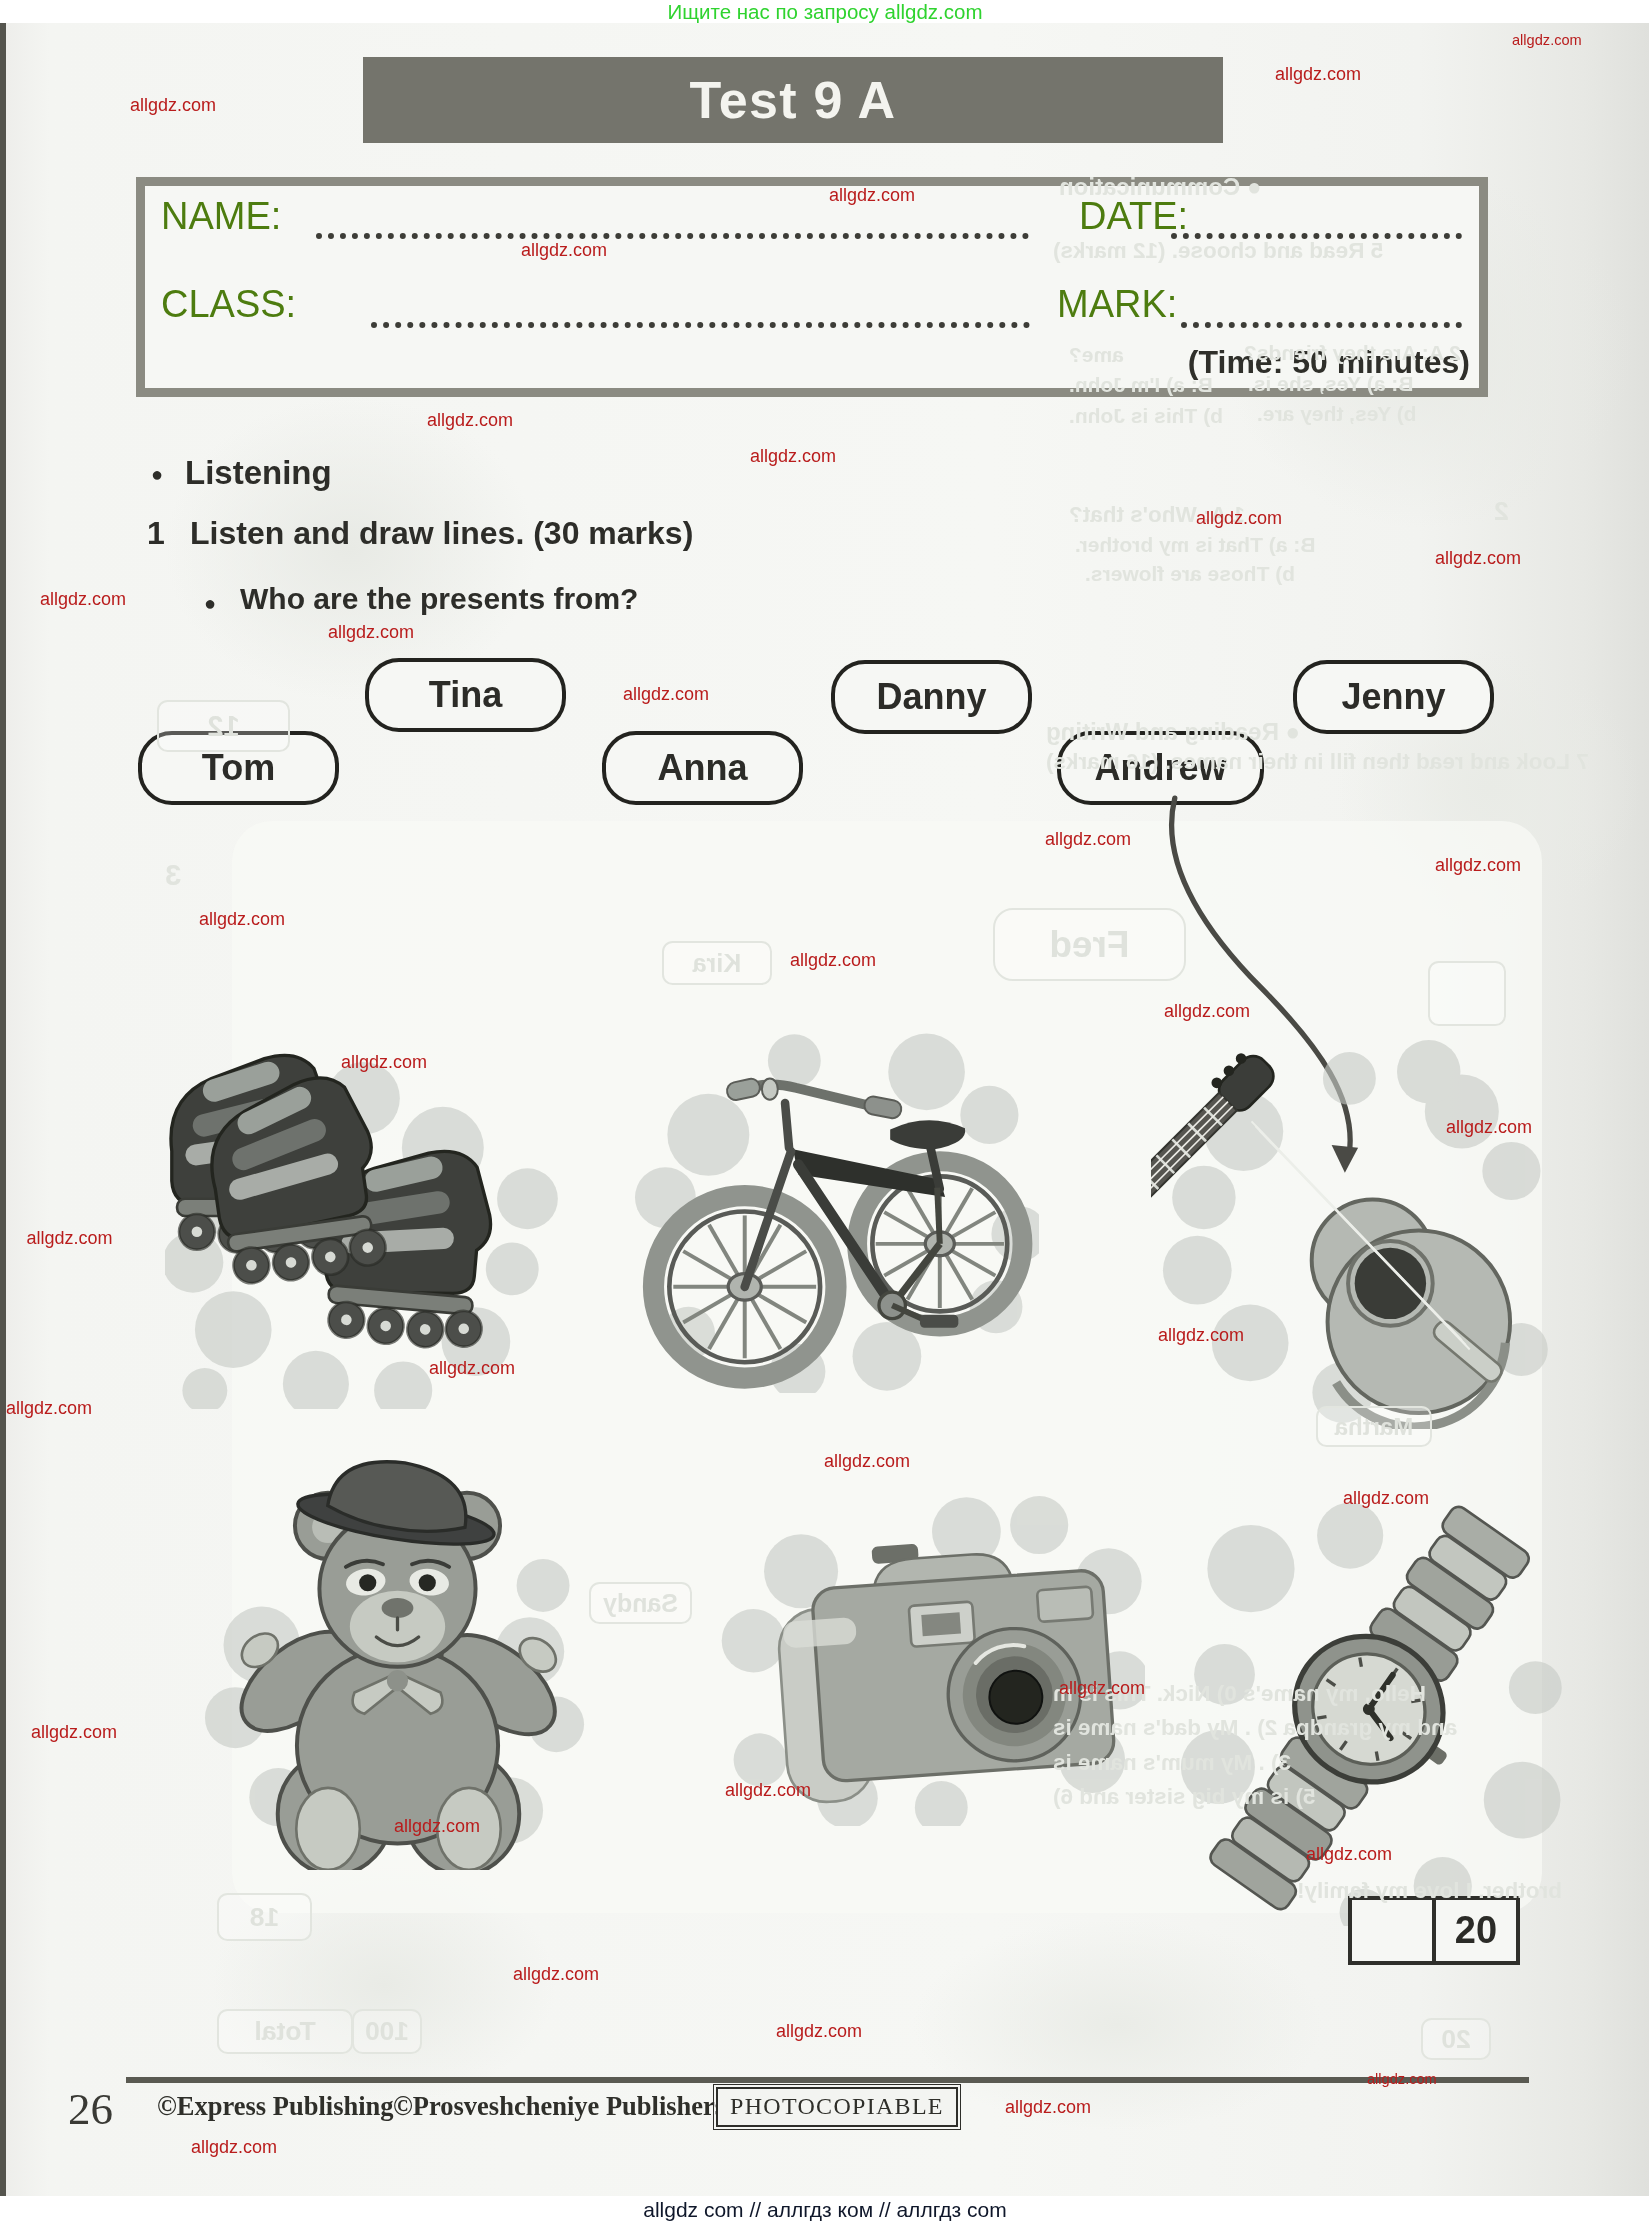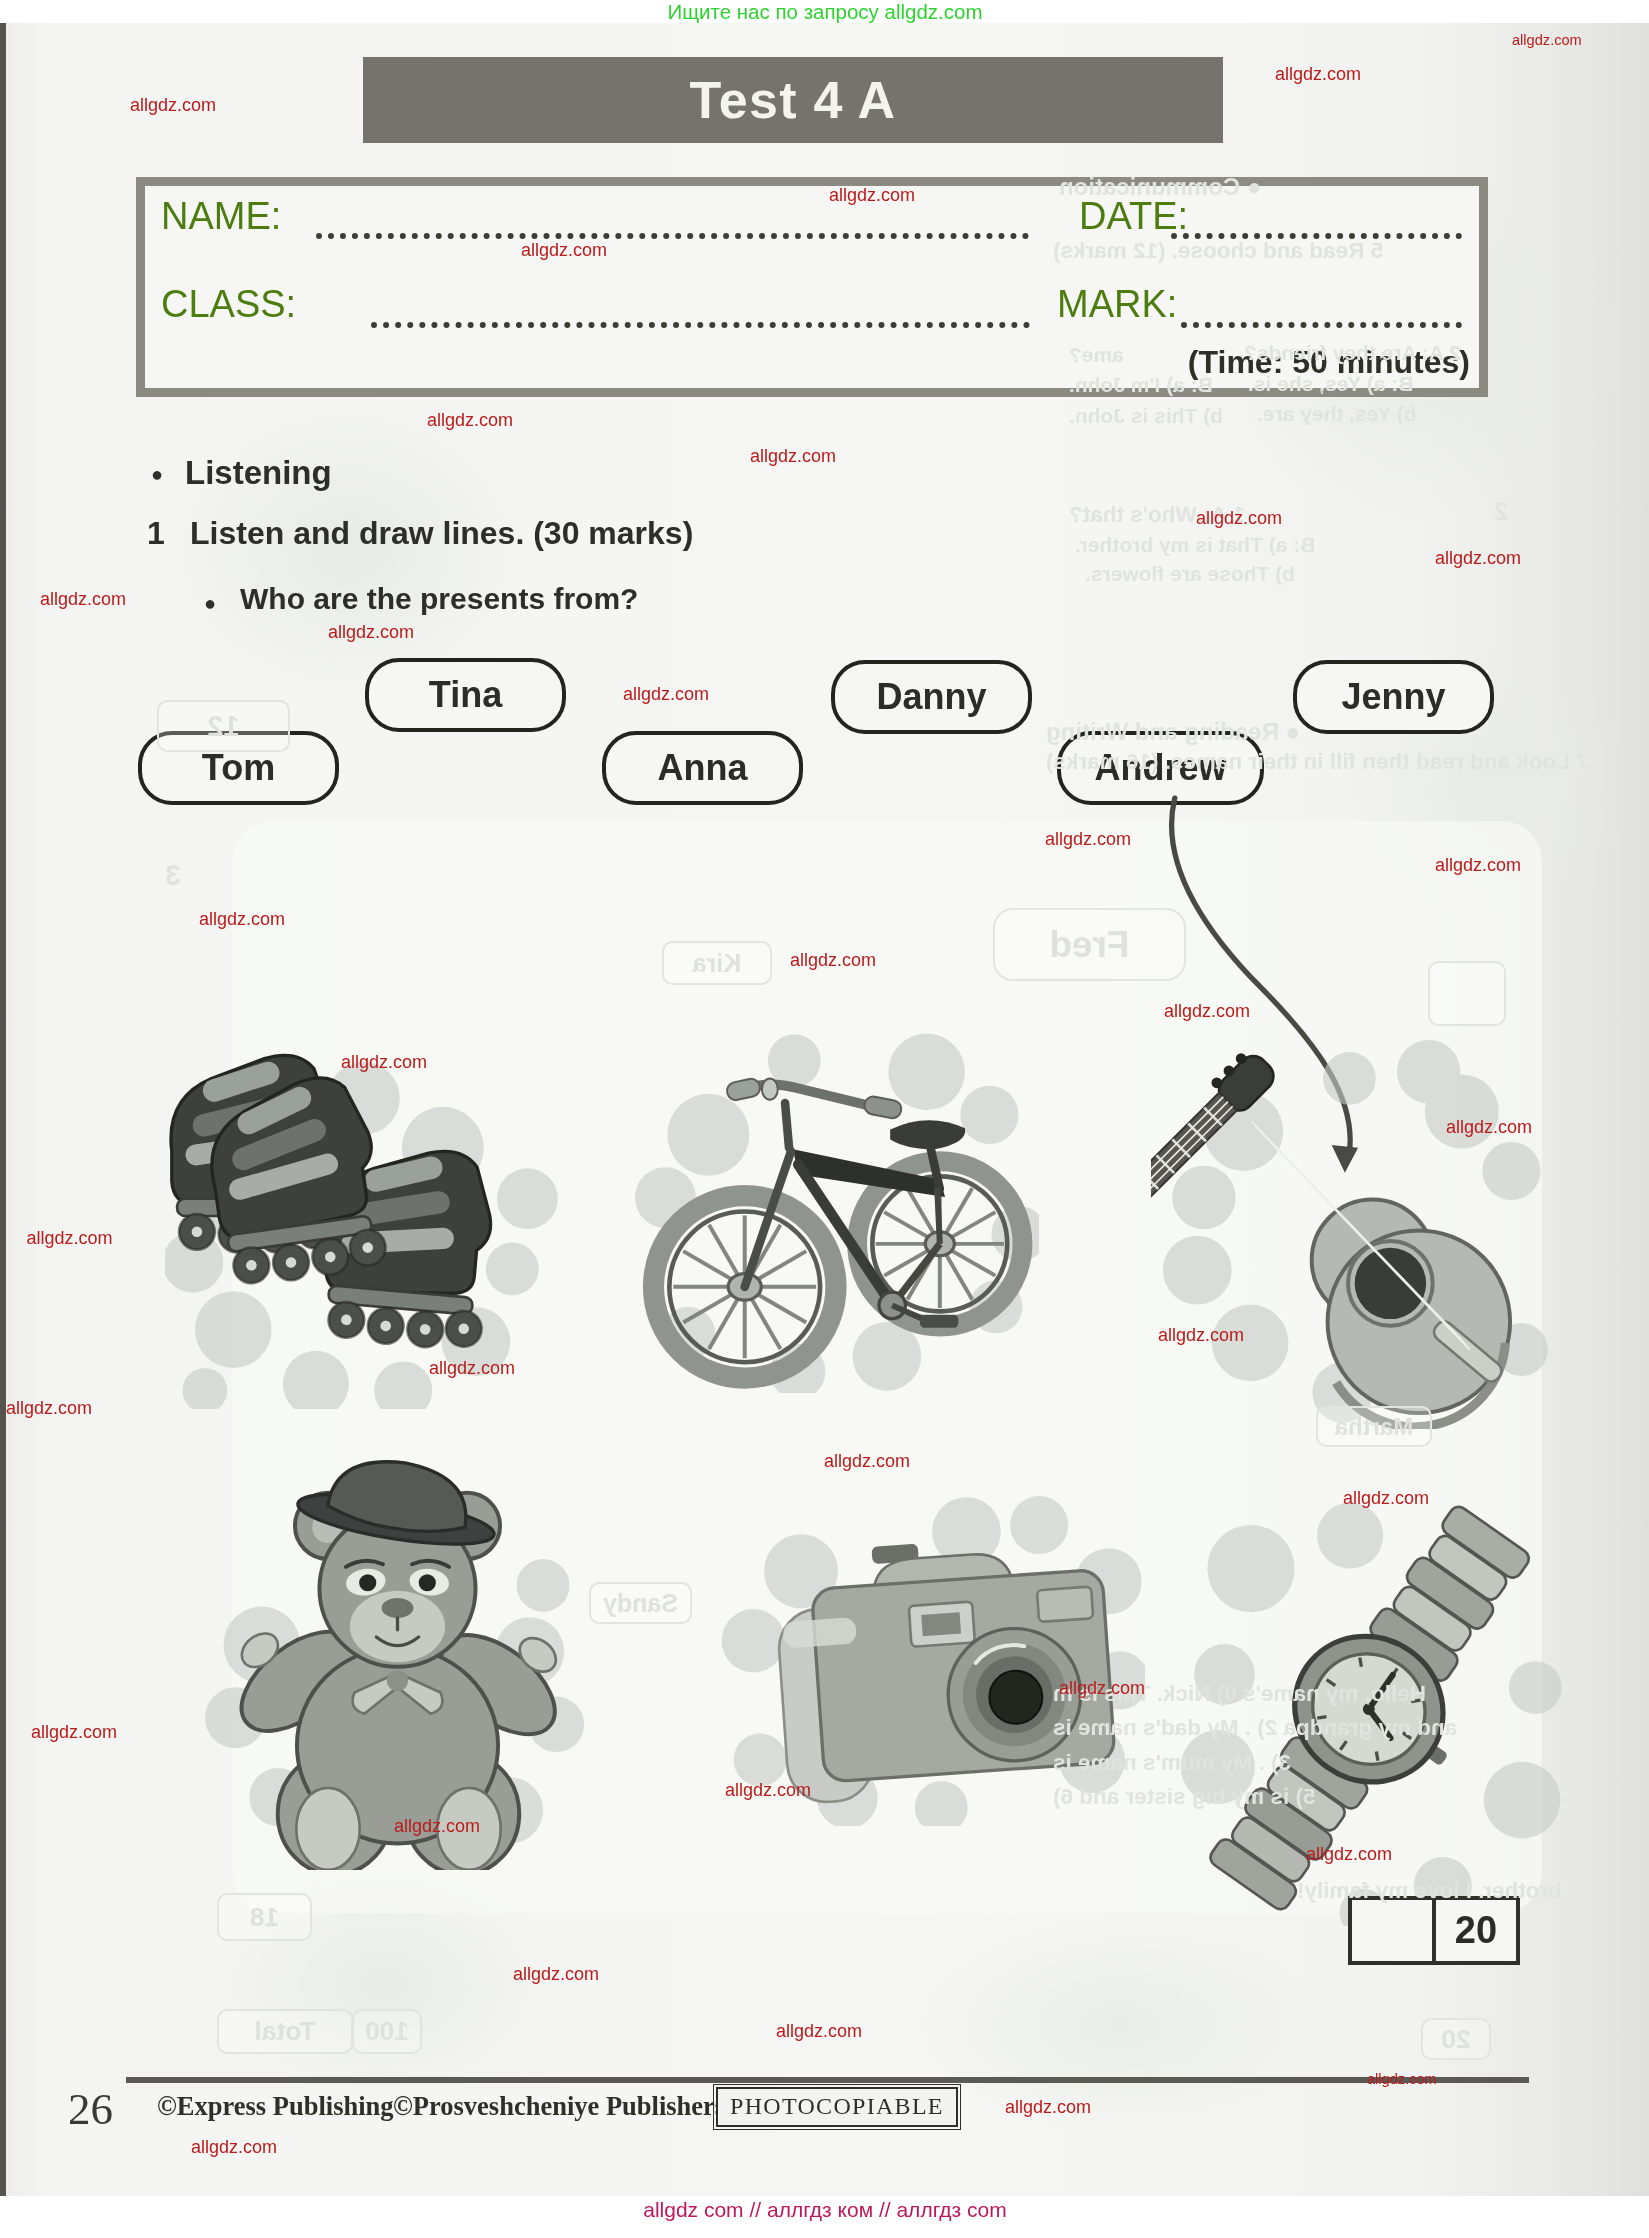--- a/index.html
+++ b/index.html
@@ -49,24 +49,24 @@
   <div class="scan"></div>
   <div class="left-edge"></div>
 
   <div class="blob" style="left:165px;top:397px;width:371px;height:304px;background:radial-gradient(closest-side,#e8eae5,rgba(232,234,229,0));"></div>
   <div class="blob" style="left:1224px;top:172px;width:410px;height:357px;background:radial-gradient(closest-side,#e8eae5,rgba(232,234,229,0));"></div>
   <div class="blob" style="left:1337px;top:649px;width:304px;height:278px;background:radial-gradient(closest-side,#e9ebe6,rgba(233,235,230,0));"></div>
   <div class="blob" style="left:212px;top:1866px;width:344px;height:238px;background:radial-gradient(closest-side,#e9ebe6,rgba(233,235,230,0));"></div>
   <div class="blob" style="left:913px;top:1919px;width:410px;height:212px;background:radial-gradient(closest-side,#eaece7,rgba(234,236,231,0));"></div>
 
   <div class="promo-top" style="color:#2fd32f">Ищите нас по запросу allgdz.com</div>
-  <div class="promo-bottom" style="color:#be185d">allgdz com  //  аллгдз ком  //  аллгдз com</div>
+  <div class="promo-bottom" style="color:#0f172a">allgdz com  //  аллгдз ком  //  аллгдз com</div>
 
   <div class="header-bar">
-    <div class="t">Test 4 A</div>
+    <div class="t">Test 9 A</div>
   </div>
 
   <div class="infobox"></div>
   <div class="biglabel" style="left:161px;top:195px;">NAME:</div>
   <div class="dotline" style="left:316px;top:233px;width:713px;"></div>
   <div class="biglabel" style="left:1079px;top:195px;">DATE:</div>
   <div class="dotline" style="left:1171px;top:233px;width:291px;"></div>
   <div class="biglabel" style="left:161px;top:283px;">CLASS:</div>
   <div class="dotline" style="left:371px;top:322px;width:659px;"></div>
   <div class="biglabel" style="left:1057px;top:283px;">MARK:</div>

